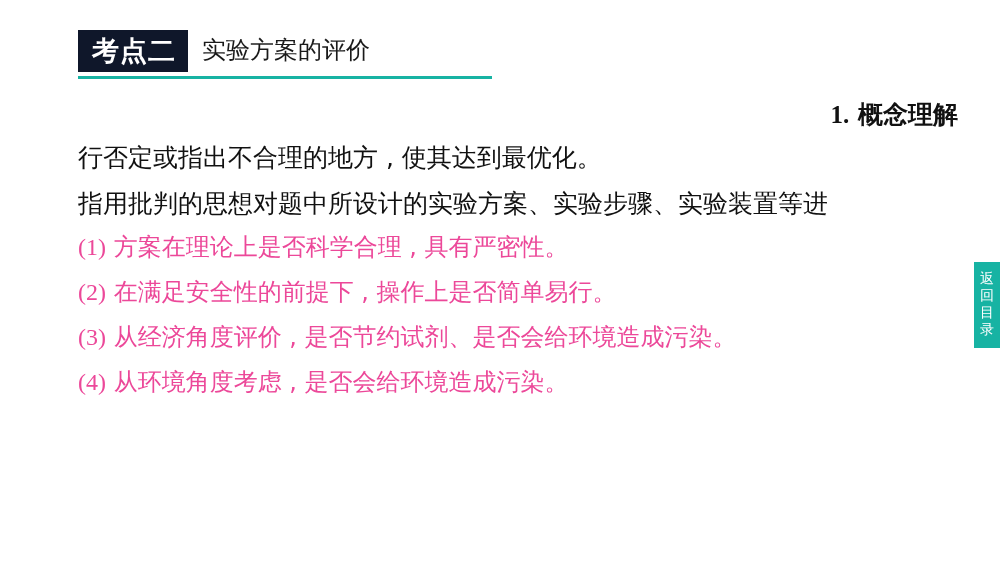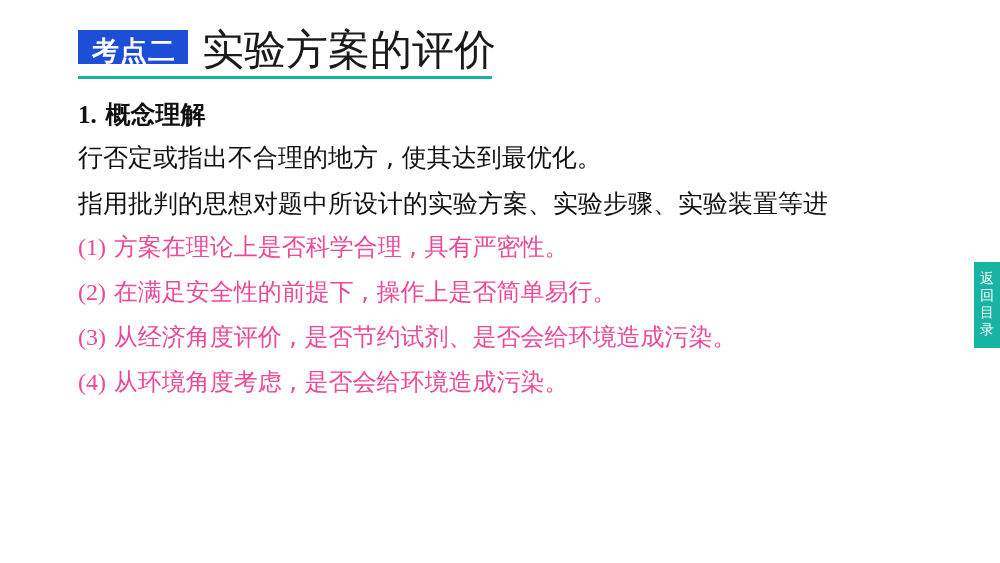--- a/index.html
+++ b/index.html
@@ -27,36 +27,36 @@
     position: absolute;
     left: 78px;
     top: 30px;
     width: 414px;
     height: 52px;
   }
   .header-tag {
     position: absolute;
     left: 0;
     top: 0;
-    height: 34px;
-    background: #1d4ed8;
+    height: 42px;
+    background: #0f172a;
     color: #ffffff;
     font-size: 27px;
     font-weight: bold;
     letter-spacing: 1px;
     line-height: 42px;
     padding: 0 12px 0 14px;
     box-sizing: border-box;
     white-space: nowrap;
   }
   .header-title {
     position: absolute;
     left: 124px;
     top: -2px;
-    font-size: 42px;
+    font-size: 24px;
     color: #1a1a1a;
     line-height: 44px;
     white-space: nowrap;
     font-family: "DejaVu Sans", sans-serif;
   }
   .header-rule {
     position: absolute;
     left: 0;
     top: 46px;
     width: 414px;
@@ -72,20 +72,21 @@
     width: 880px;
   }
   .h-sub {
     font-size: 25px;
     font-weight: bold;
     color: #111111;
     line-height: 40px;
     margin: 0 0 2px 0;
     font-family: "DejaVu Sans", sans-serif;
     white-space: nowrap;
+    text-align: right;
   }
   .h-sub .num {
     font-family: "Liberation Serif", serif;
     font-weight: bold;
     font-size: 25px;
   }
   .para {
     font-size: 25px;
     color: #111111;
     line-height: 42px;

